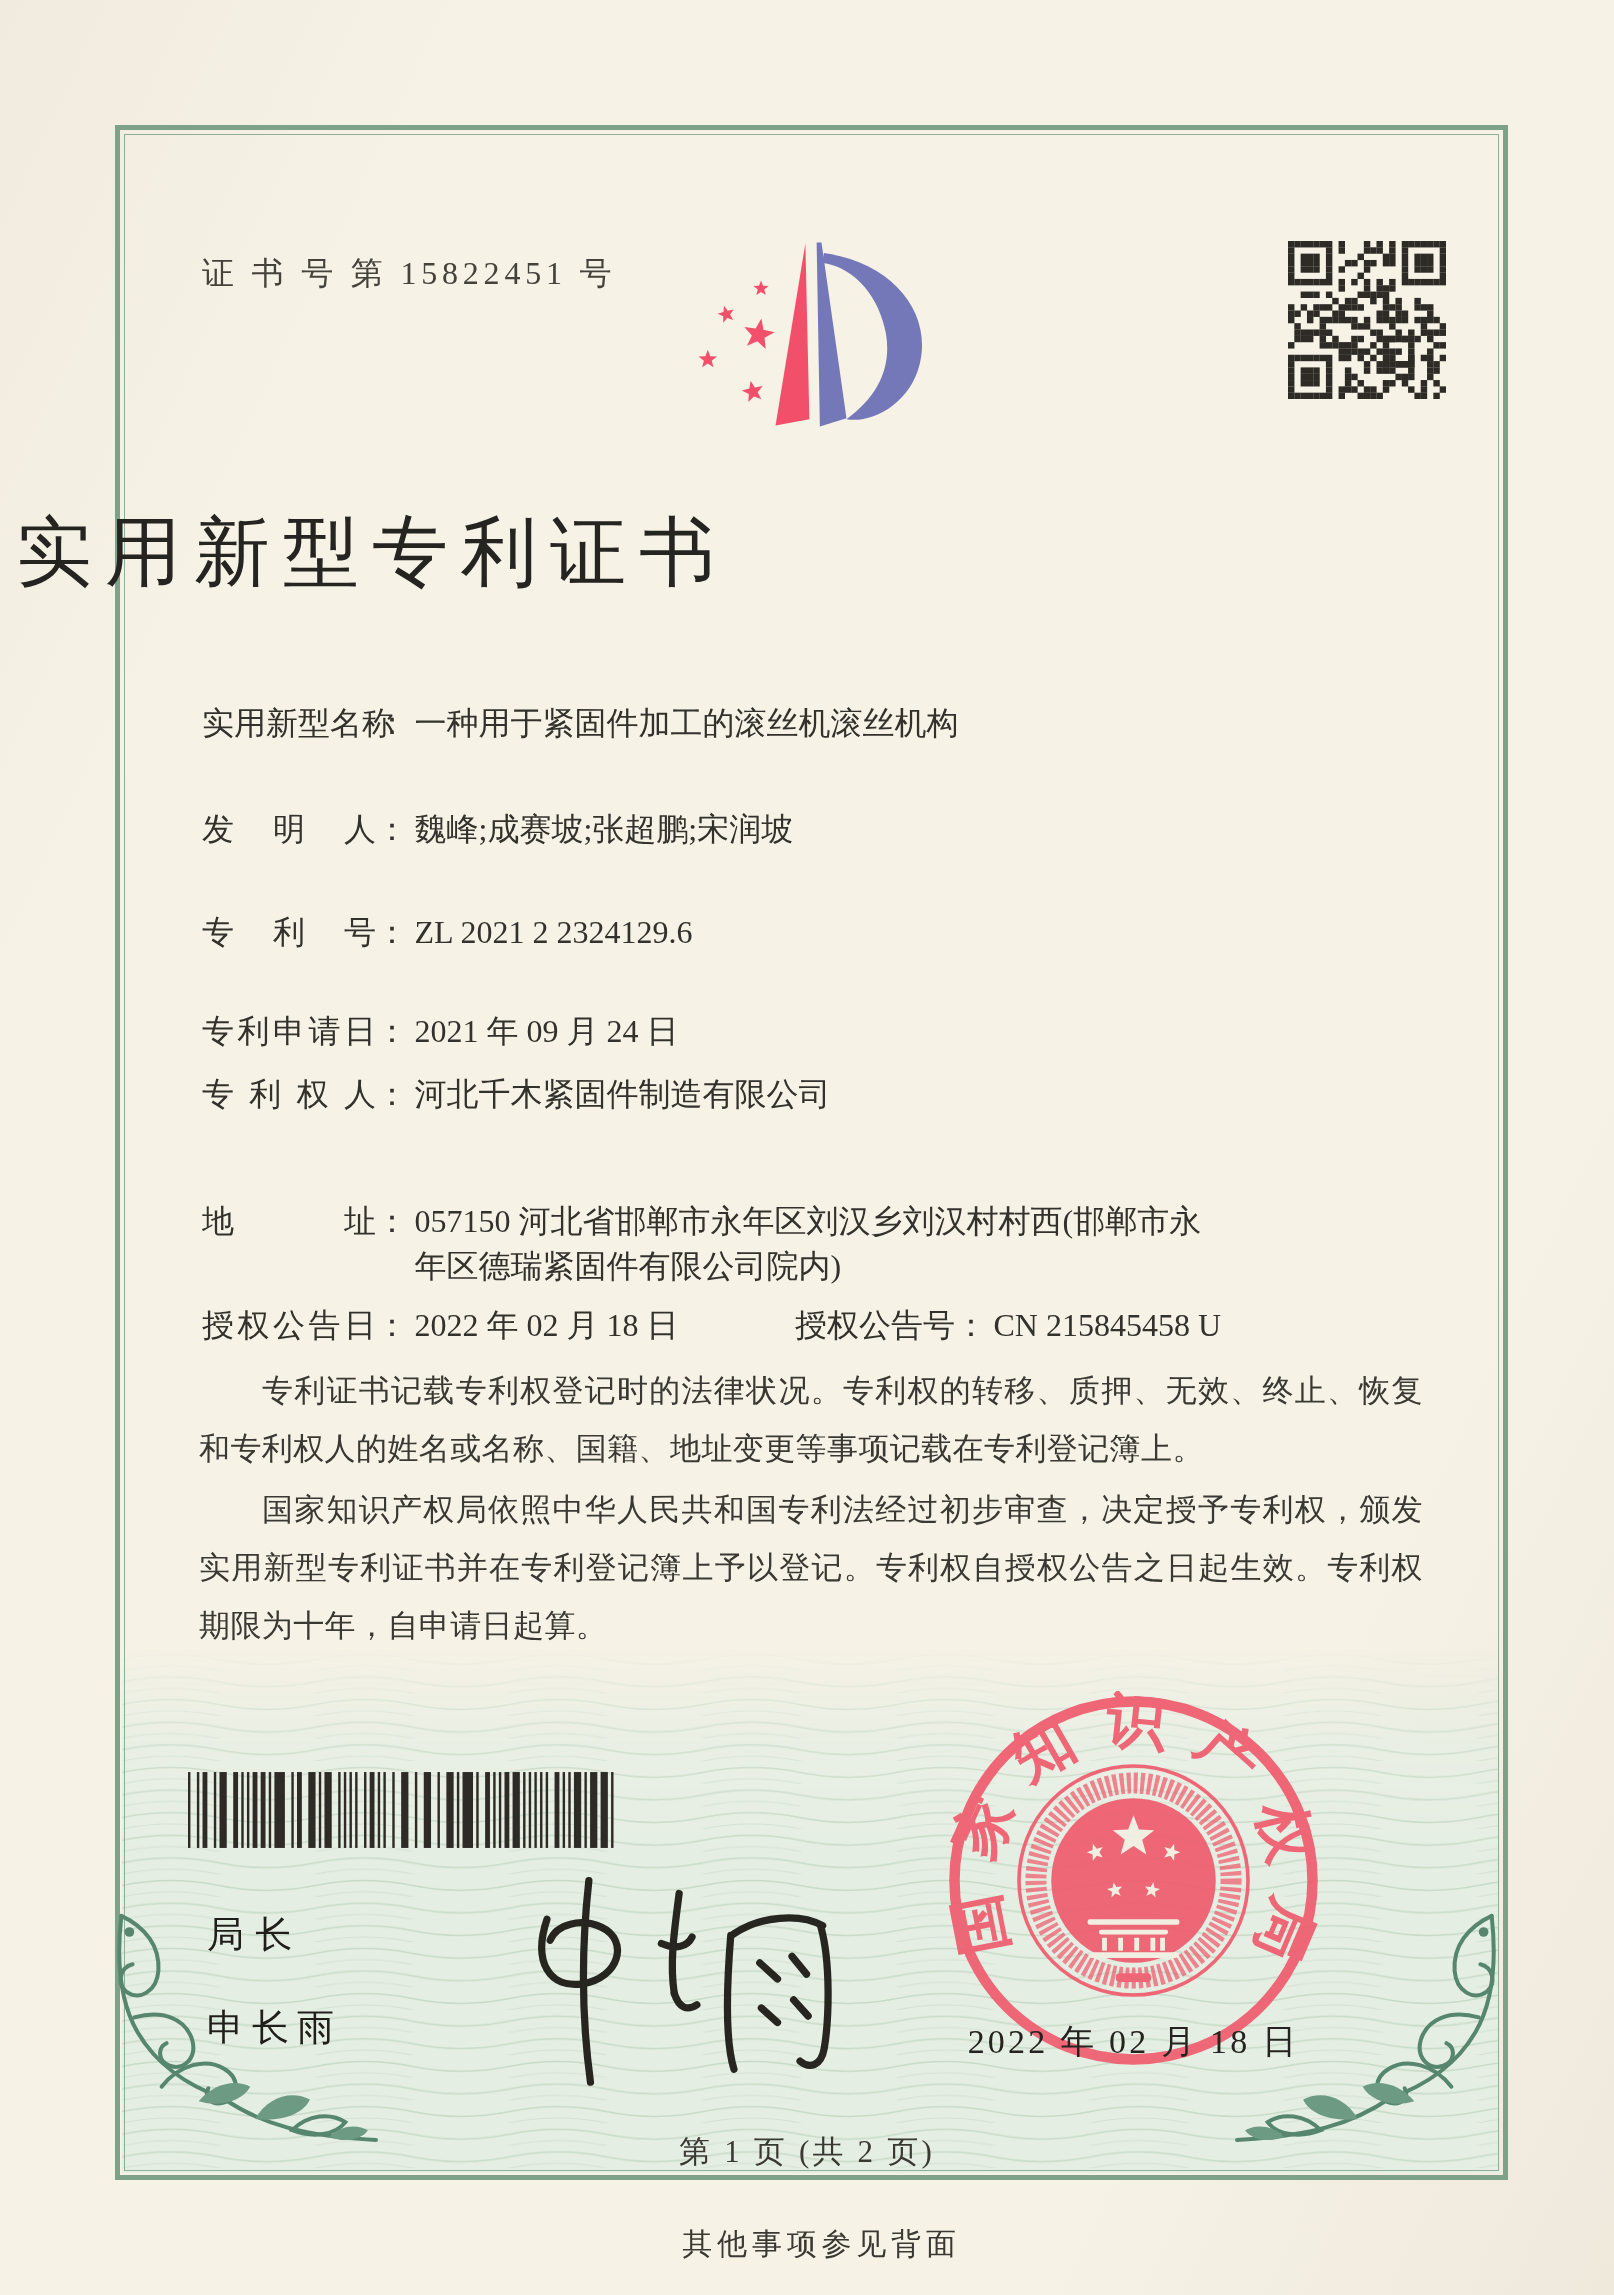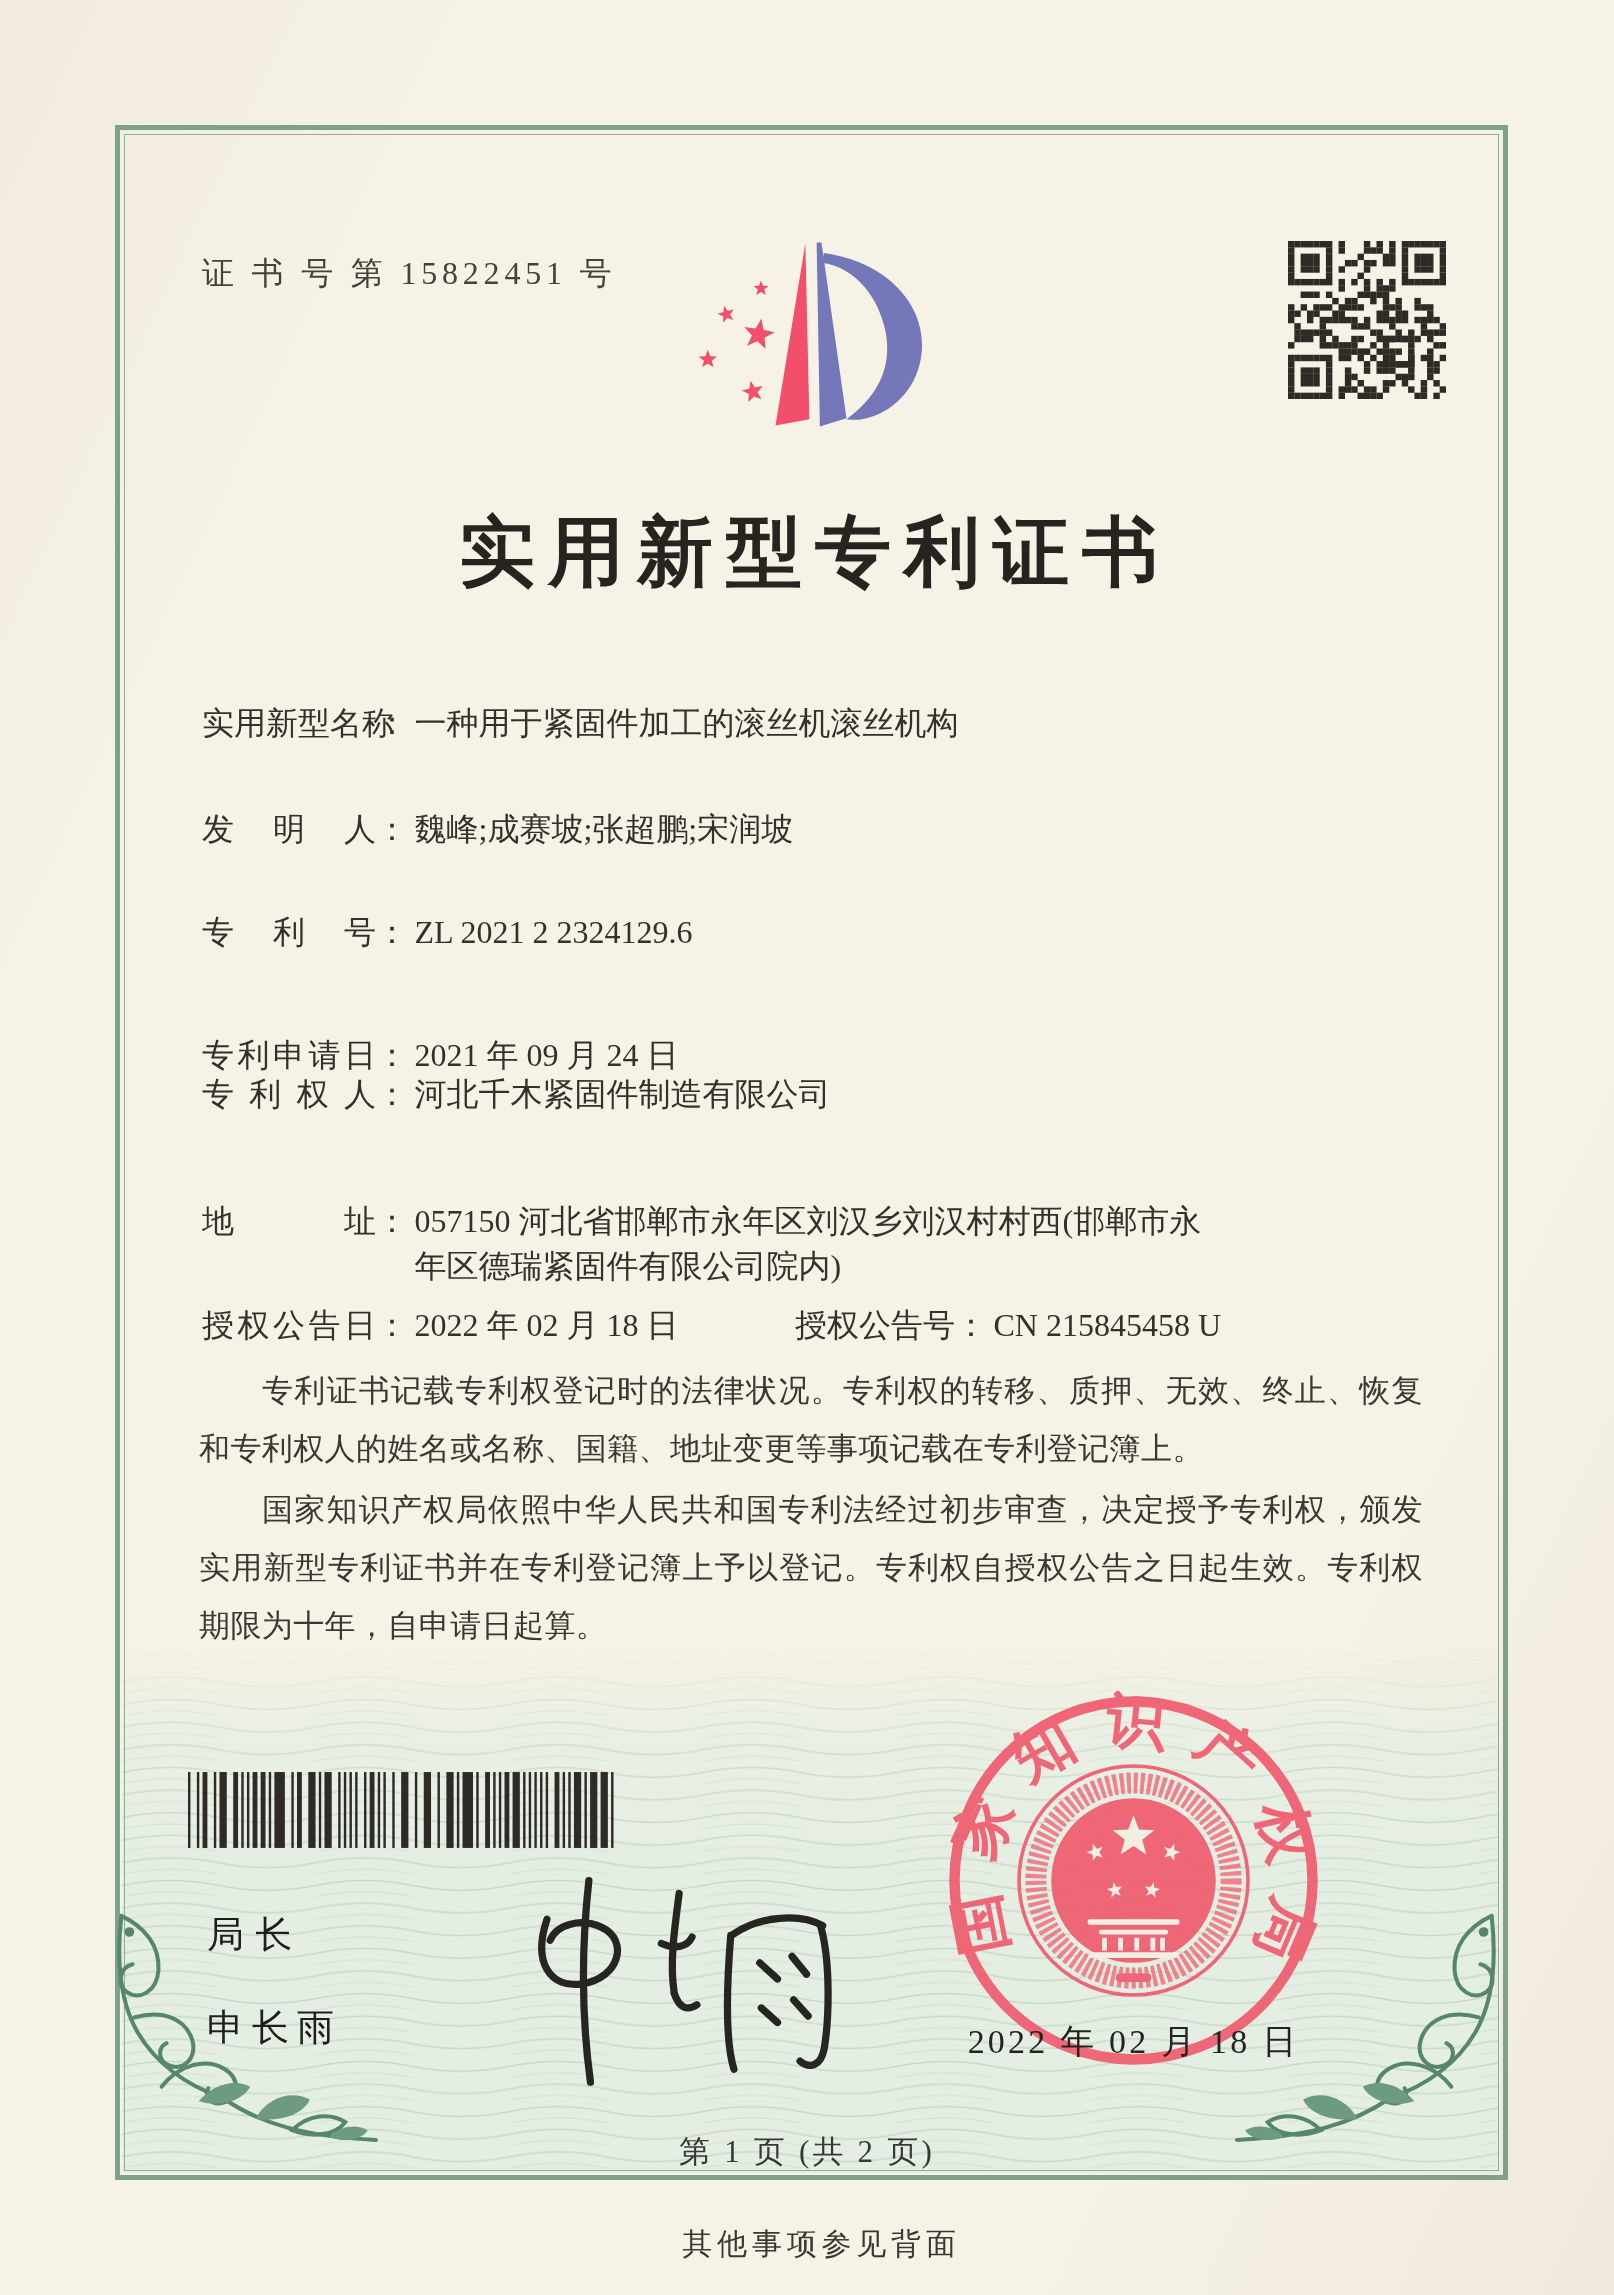--- a/index.html
+++ b/index.html
@@ -13,21 +13,21 @@
     background:linear-gradient(115deg, rgba(235,229,214,.55) 0%, rgba(255,255,255,0) 18%, rgba(255,255,255,0) 78%, rgba(230,224,208,.5) 100%);}
   .abs{position:absolute;}
   
   .frame-outer{position:absolute;left:115px;top:125px;width:1393px;height:2055px;
     border:5.6px solid #7da189;box-sizing:border-box;z-index:5;pointer-events:none;}
   .frame-inner{position:absolute;inset:4px;border:1.6px solid #8fae97;}
   
   .band{position:absolute;left:122px;top:1648px;width:1377px;height:525px;z-index:1;}
   
   .cert-no{left:202px;top:252px;font-size:32px;letter-spacing:4.8px;color:#45423c;z-index:10;}
-  .title{left:16px;right:0;top:502px;text-align:center;font-size:76px;font-weight:700;
+  .title{left:16px;right:0;top:502px;text-align:left;font-size:76px;font-weight:400;
     letter-spacing:13px;color:#262420;z-index:10;}
   .row{position:absolute;left:202px;font-size:32px;line-height:45px;color:#33312c;z-index:10;white-space:nowrap;}
   .row .label{display:inline-block;width:174px;text-align:justify;text-align-last:justify;vertical-align:top;}
   .row .colon{display:inline-block;width:32px;vertical-align:top;}
   .row .val{display:inline-block;margin-left:6.5px;vertical-align:top;}
   .row .addr{white-space:normal;width:904px;}
   .grp2{position:absolute;left:593px;top:0;white-space:nowrap;}
   .grp2 .label2{display:inline-block;}
   .paras{left:199px;top:1362px;width:1224px;font-size:31px;line-height:58px;
     text-align:justify;color:#3a3833;letter-spacing:0.4px;z-index:10;}
@@ -443,21 +443,21 @@
 
 <div class="row" style="top:701px;">
   <span class="label">实用新型名称</span><span class="colon">：</span><span class="val">一种用于紧固件加工的滚丝机滚丝机构</span>
 </div>
 <div class="row" style="top:807px;">
   <span class="label">发明人</span><span class="colon">：</span><span class="val">魏峰;成赛坡;张超鹏;宋润坡</span>
 </div>
 <div class="row" style="top:910px;">
   <span class="label">专利号</span><span class="colon">：</span><span class="val">ZL 2021 2 2324129.6</span>
 </div>
-<div class="row" style="top:1009px;margin-top:24px;">
+<div class="row" style="top:1009px;">
   <span class="label">专利申请日</span><span class="colon">：</span><span class="val">2021 年 09 月 24 日</span>
 </div>
 <div class="row" style="top:1072px;text-decoration:underline;">
   <span class="label">专利权人</span><span class="colon">：</span><span class="val">河北千木紧固件制造有限公司</span>
 </div>
 <div class="row" style="top:1199px;">
   <span class="label">地址</span><span class="colon">：</span><span class="val addr"><span>057150 河北省邯郸市永年区刘汉乡刘汉村村西(邯郸市永</span><br><span>年区德瑞紧固件有限公司院内)</span></span>
 </div>
 <div class="row" style="top:1303px;">
   <span class="label">授权公告日</span><span class="colon">：</span><span class="val">2022 年 02 月 18 日</span>

